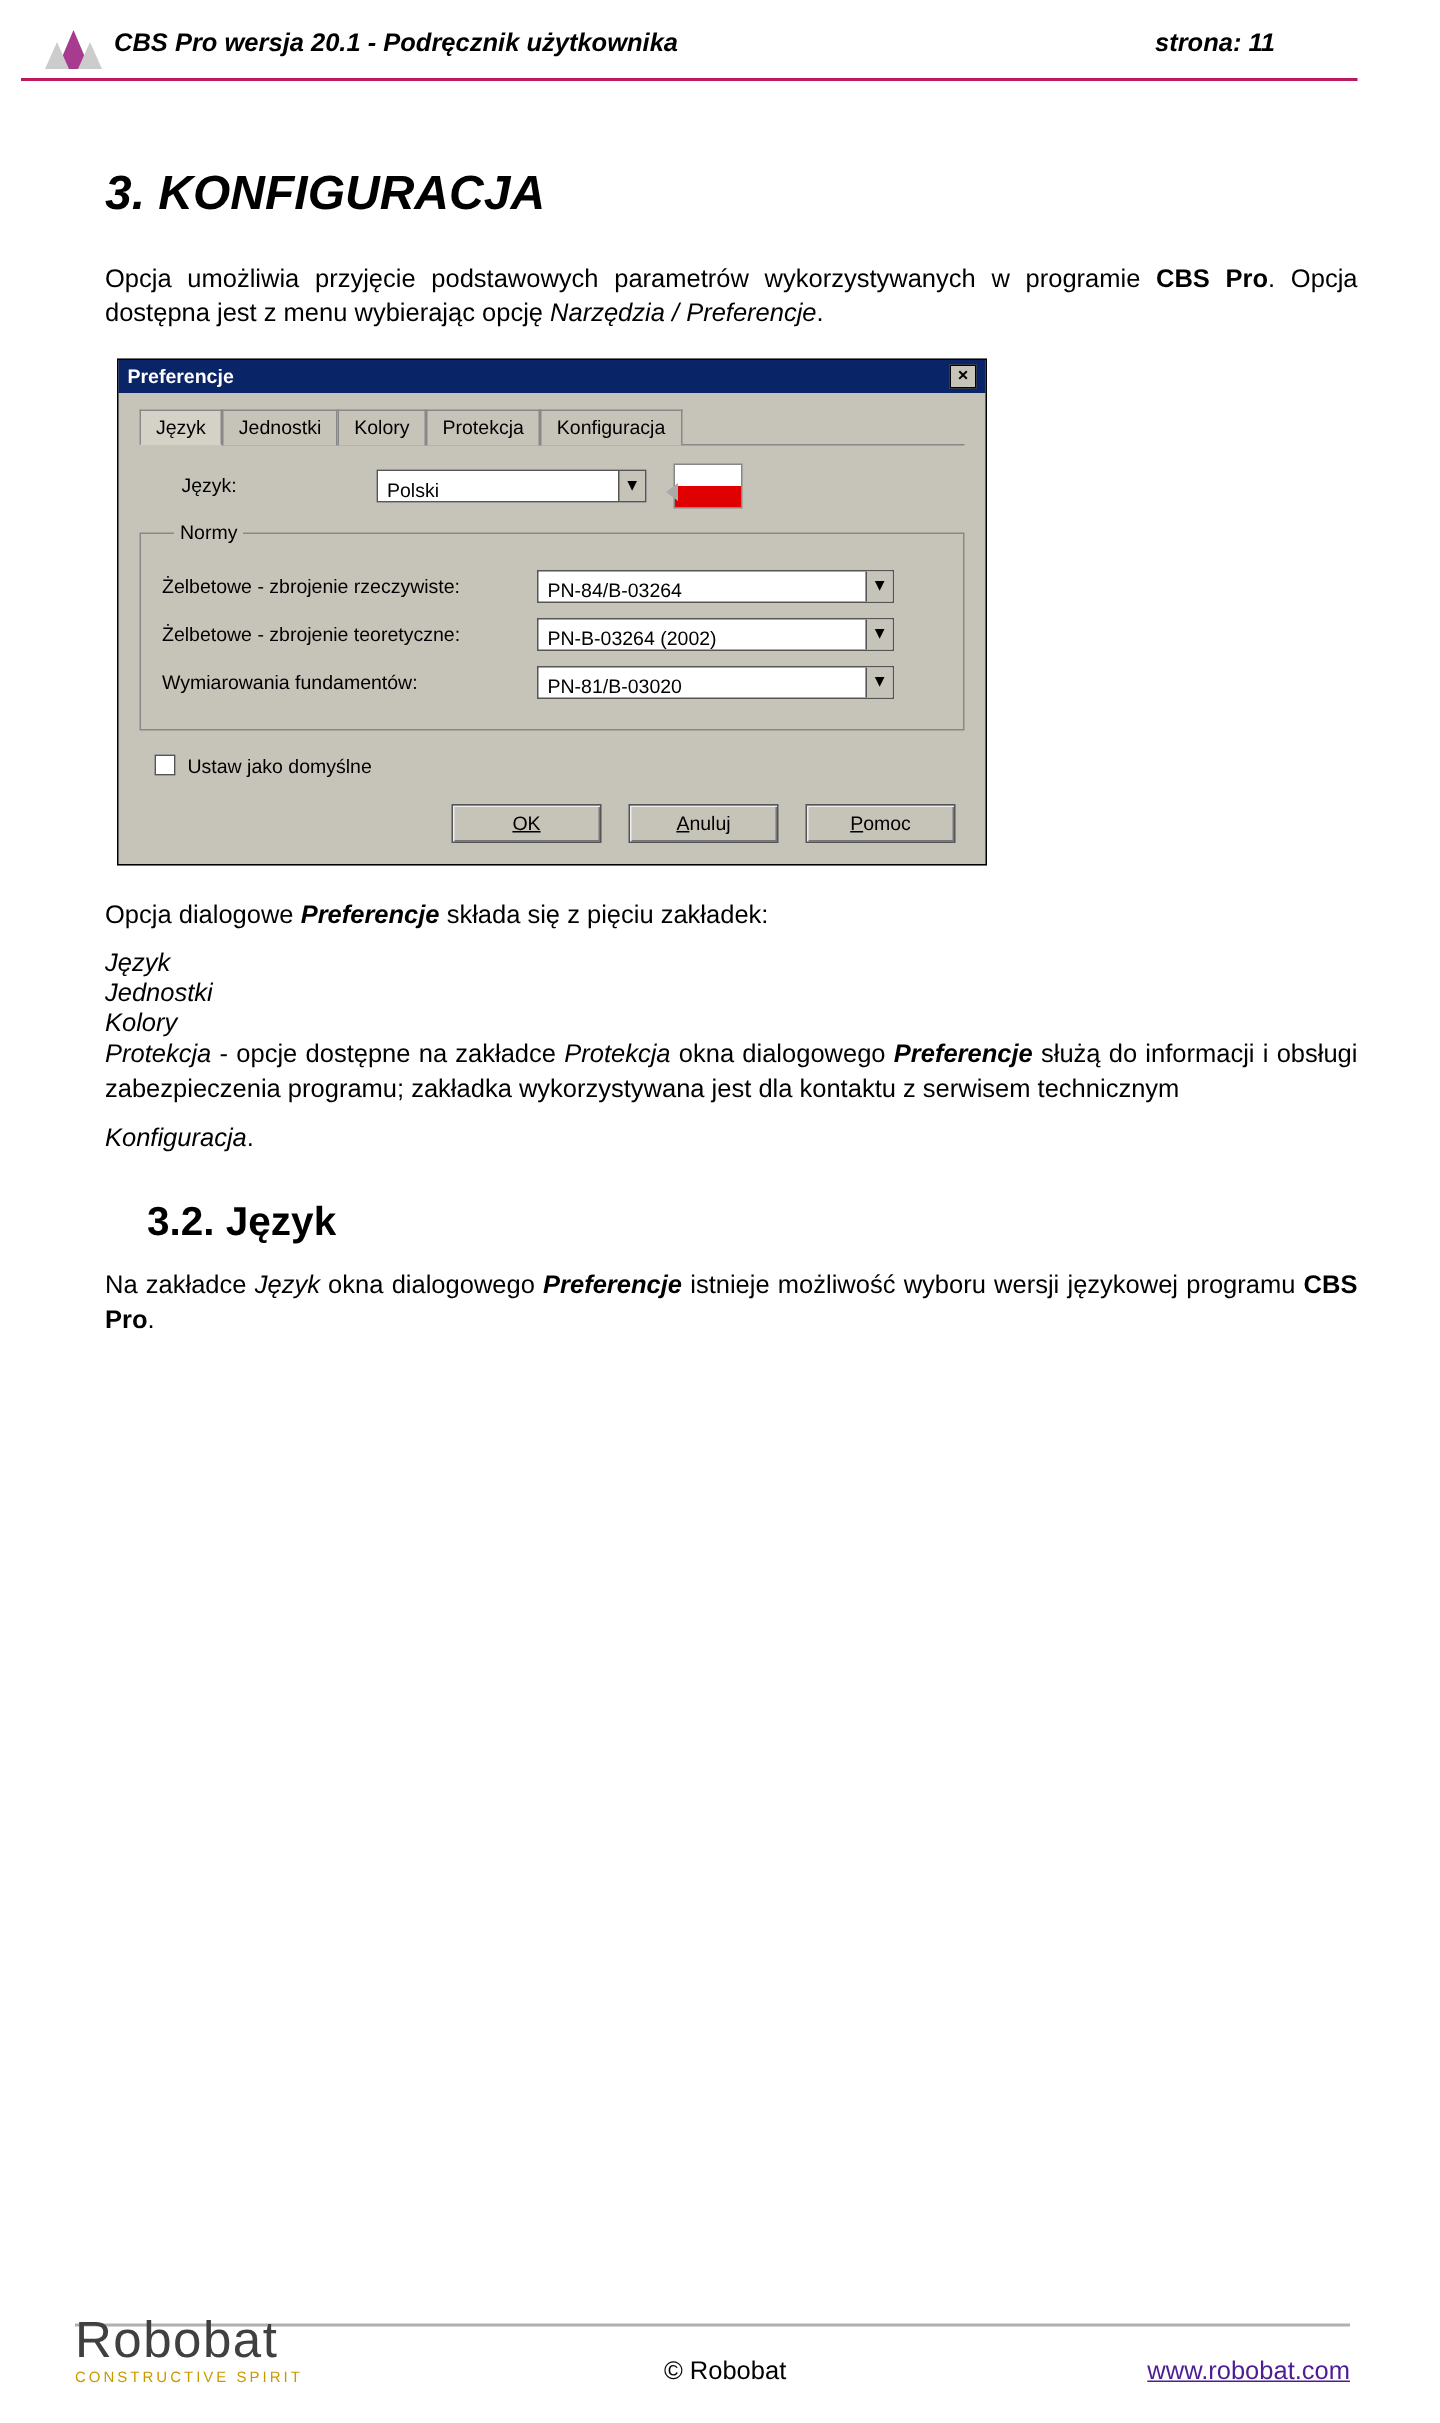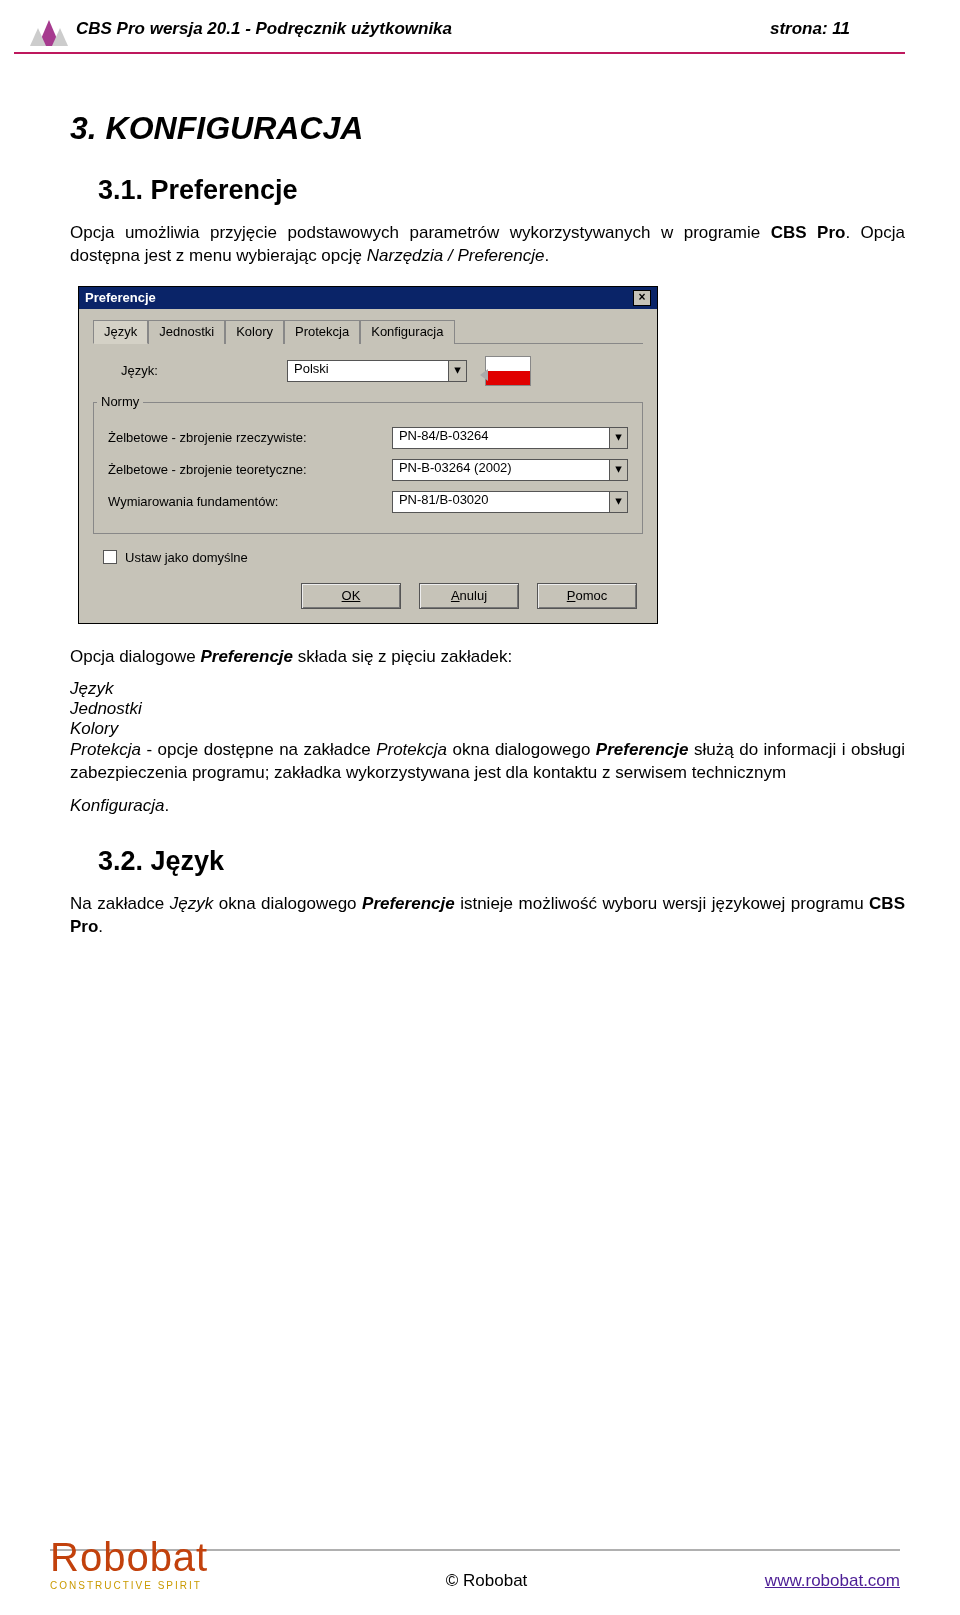--- a/index.html
+++ b/index.html
@@ -51,22 +51,22 @@
 .tabs { display:flex; border-bottom:1px solid #888; margin-bottom:12px;}
 .tab {
   padding: 3px 10px 4px; border:1px solid #888; border-bottom:none;
   background:#c6c3b8; margin-right:0; position:relative; top:1px;
   font-size:13px;
 }
 .tab.active { background:#d4d1c6; border-bottom:1px solid #d4d1c6; }
 .row { display:flex; align-items:center; margin:8px 0 16px 28px; }
 .row-label { width:130px; }
 .combo {
-  display:flex; align-items:flex-start; border:1px solid #555;
-  background:#fff; height:22px; width:180px;margin-left:36px;
+  display:flex; align-items:flex-end; border:1px solid #555;
+  background:#fff; height:22px; width:180px;
 }
 .combo.wide{ width:238px;gap:20px;}
 .combo-val { flex:1; padding:0 6px; font-size:13px;}
 .combo-btn {
   width:18px; height:20px; background:#c6c3b8;
   border-left:1px solid #555; text-align:center; line-height:18px;
 }
 .flag {
   width:46px; height:30px; margin-left:18px; border:1px solid #888;
   background: linear-gradient(to bottom, #fff 0 50%, #e00000 50% 100%);
@@ -75,21 +75,21 @@
 .flag::before{
   content:""; position:absolute; left:-6px; top:12px;
   border-top:6px solid transparent; border-bottom:6px solid transparent;
   border-right:8px solid #aaa;
 }
 .fieldset {
   border:1px solid #888; padding:14px 14px 10px; margin:8px 0 16px;
   position:relative;
 }
 .fieldset-legend {
-  position:absolute; top:-9px; left:3px; background:#c6c3b8;
+  position:absolute; top:-9px; left:22px; background:#c6c3b8;
   padding:0 4px; font-size:13px;
 }
 .frow{ display:flex; align-items:center; margin:10px 0;}
 .frow-label{ width:250px;}
 .chk-row{ display:flex; align-items:center; margin:8px 0 18px 10px;}
 .chkbox{ width:14px; height:14px; border:1px solid #555; background:#fff; margin-right:8px;}
 .btn-row{ display:flex; justify-content:flex-end; gap:18px; padding-right:6px;}
 .winbtn{
   width:100px; height:26px; border:1px solid #555; background:#c6c3b8;
   text-align:center; line-height:24px; font-size:13px;
@@ -97,21 +97,21 @@
 }
 .ul{ text-decoration: underline;}
 .list-plain .italic { display:block; }
 .footer {
   position:absolute; left:0; right:0; bottom:24px;
   padding: 0 60px 0 50px;
   display:flex; align-items:flex-end; justify-content:space-between;
   font-size:17px;
 }
 .rbt-logo { display:flex; flex-direction:column; }
-.rbt-name { font-family: Arial; font-weight:300; font-size:40px; color:#c2410c; letter-spacing:1px;}
+.rbt-name { font-family: Arial; font-weight:300; font-size:34px; color:#404040; letter-spacing:1px;}
 .rbt-tag { font-size:10px; letter-spacing:2px; color:#c99a00;}
 .flink{ color:#4c1d95; }
 .footer-line {
   position:absolute; left:50px; right:60px; bottom:64px;
   border-top:2px solid #b0b0b0;
 }
 </style>
 </head>
 <body>
 
@@ -122,21 +122,20 @@
       <polygon points="2,36 18,36 10,18" fill="#ccc"></polygon>
       <polygon points="24,36 40,36 32,18" fill="#ccc"></polygon>
     </svg>
   </div>
   <div class="htitle">CBS Pro wersja 20.1 - Podręcznik użytkownika</div>
   <div class="hpage">strona: 11</div>
 </div>
 
 <div class="content">
   <div class="h1">3. KONFIGURACJA</div>
-  <div class="h2">3.1. Preferencje</div>
   <p class="para">
     <span>Opcja umożliwia przyjęcie podstawowych parametrów wykorzystywanych w programie </span><span class="bold">CBS Pro</span><span>. Opcja dostępna jest z menu wybierając opcję </span><span class="italic">Narzędzia / Preferencje</span><span>.</span>
   </p>
 
   <div class="dlg">
     <div class="dlg-title">
       <span>Preferencje</span>
       <span class="dlg-close">×</span>
     </div>
     <div class="dlg-body">

